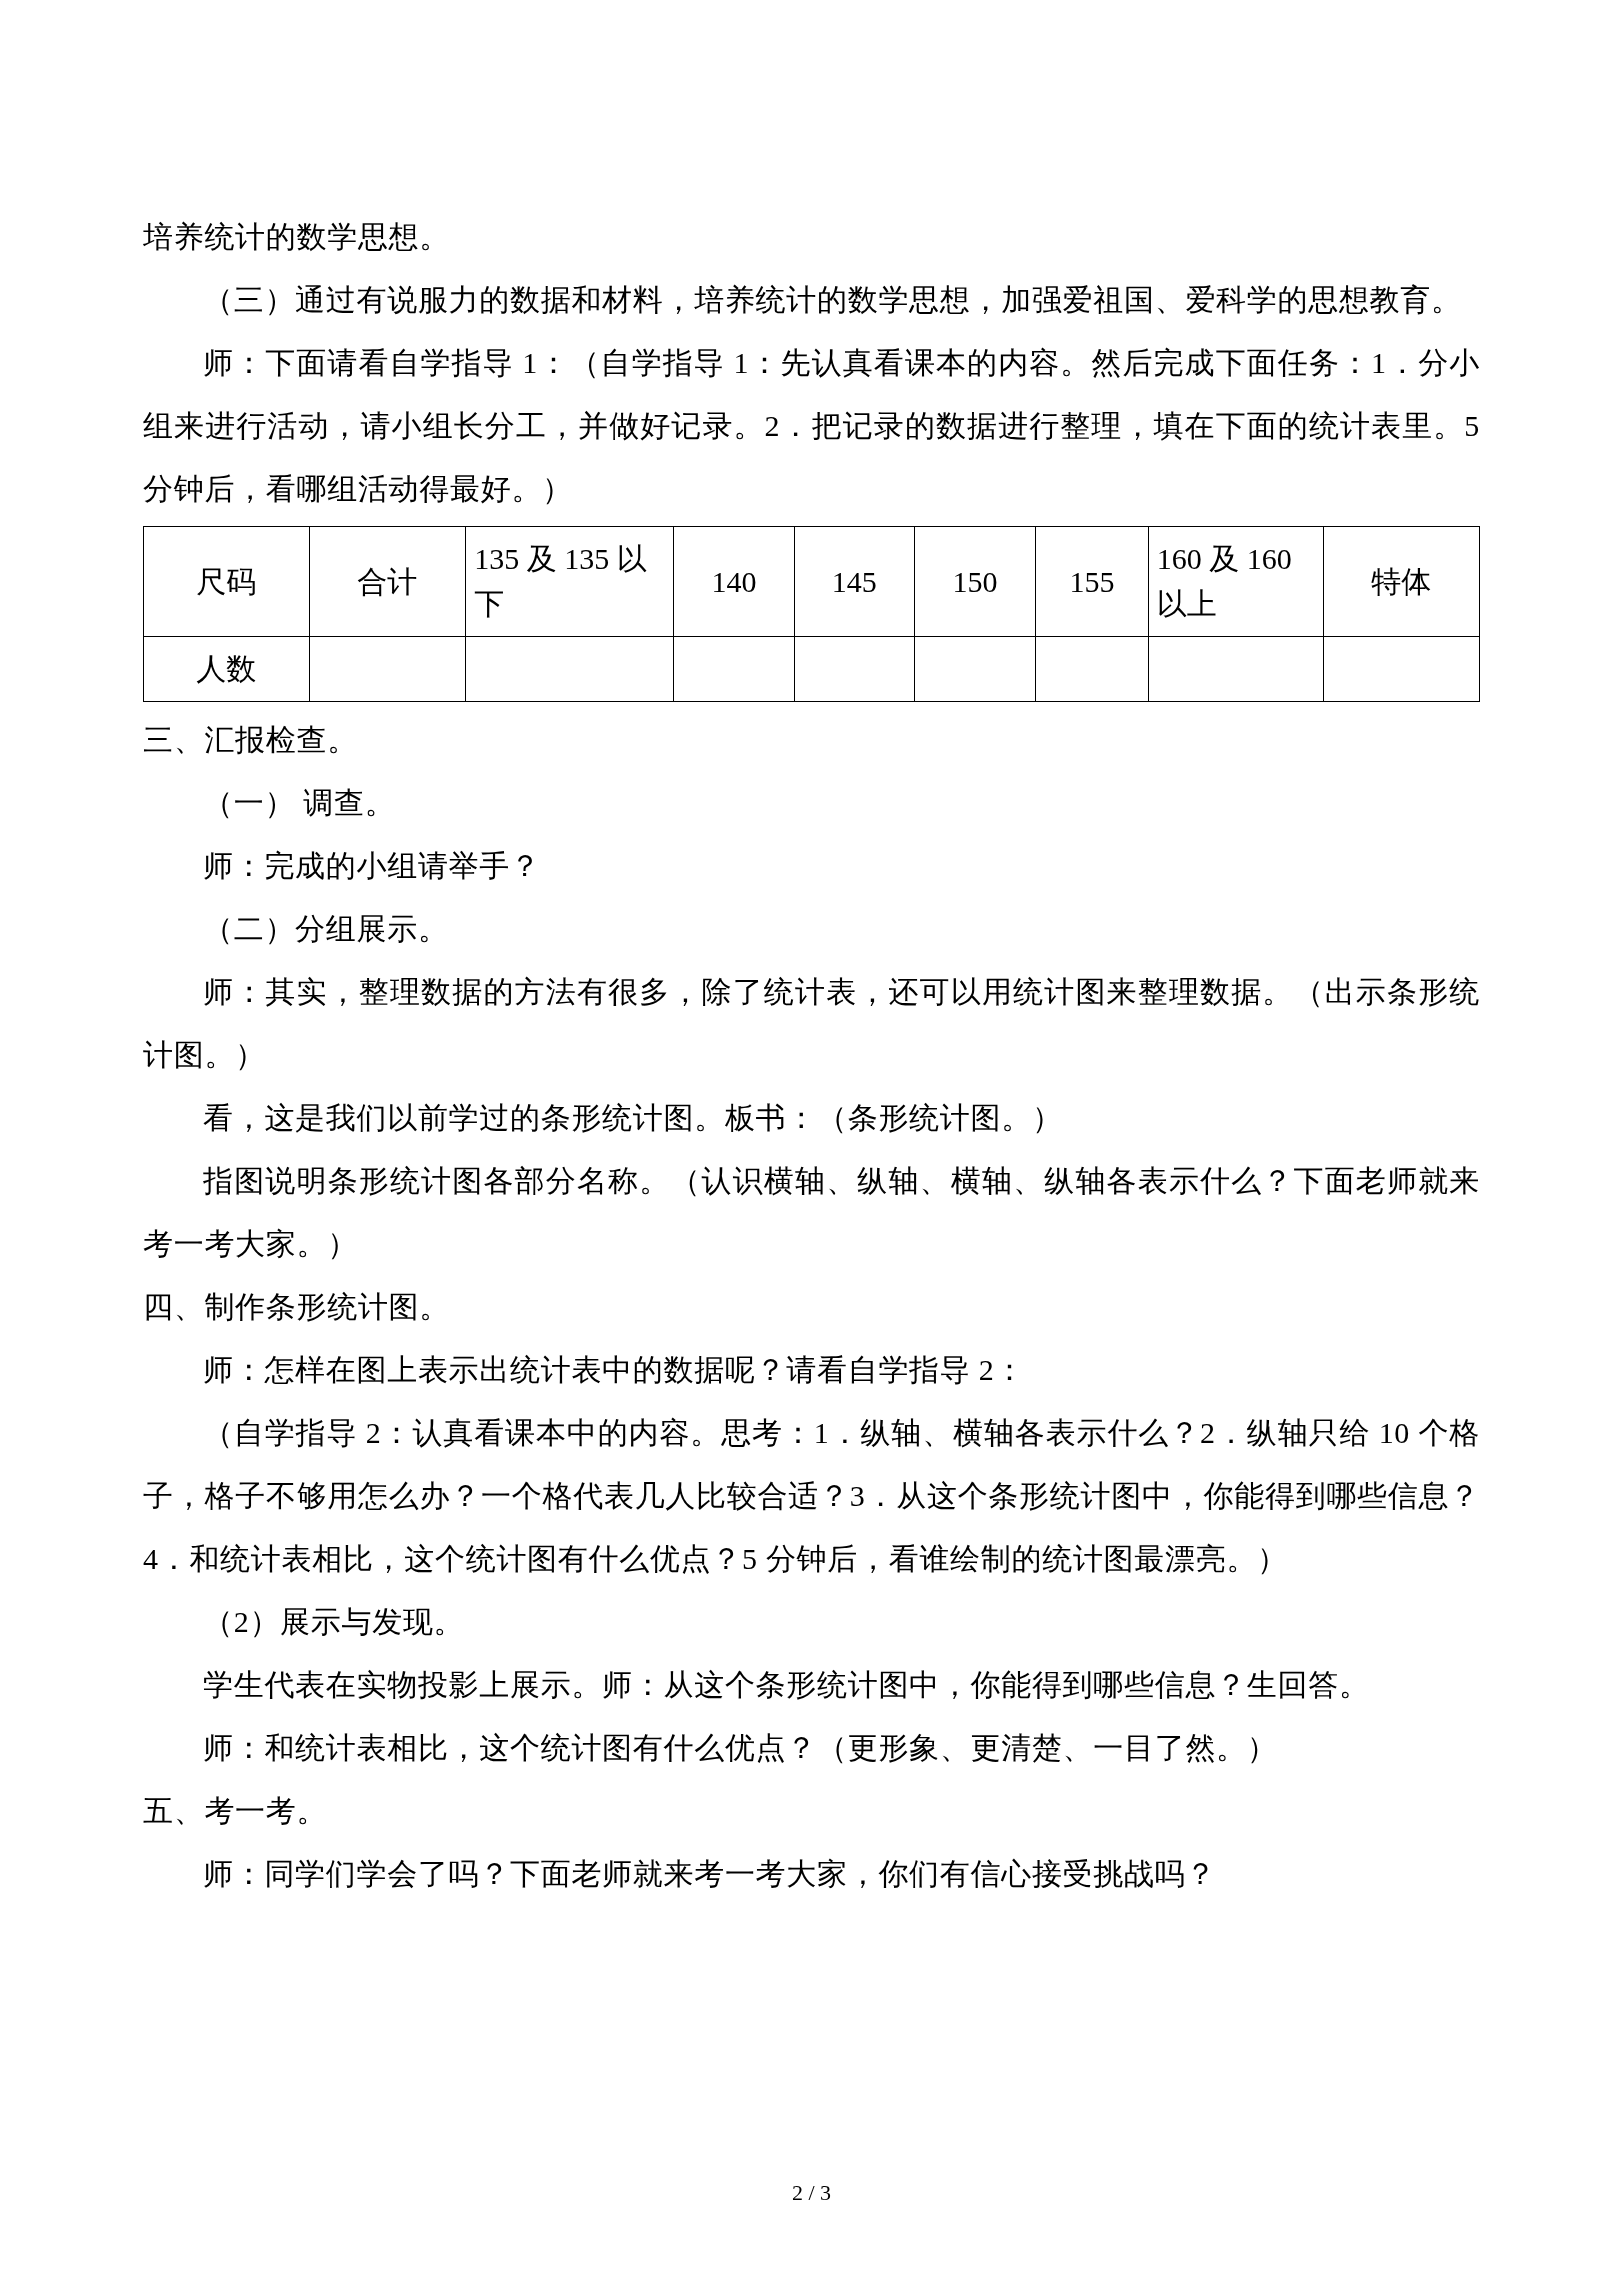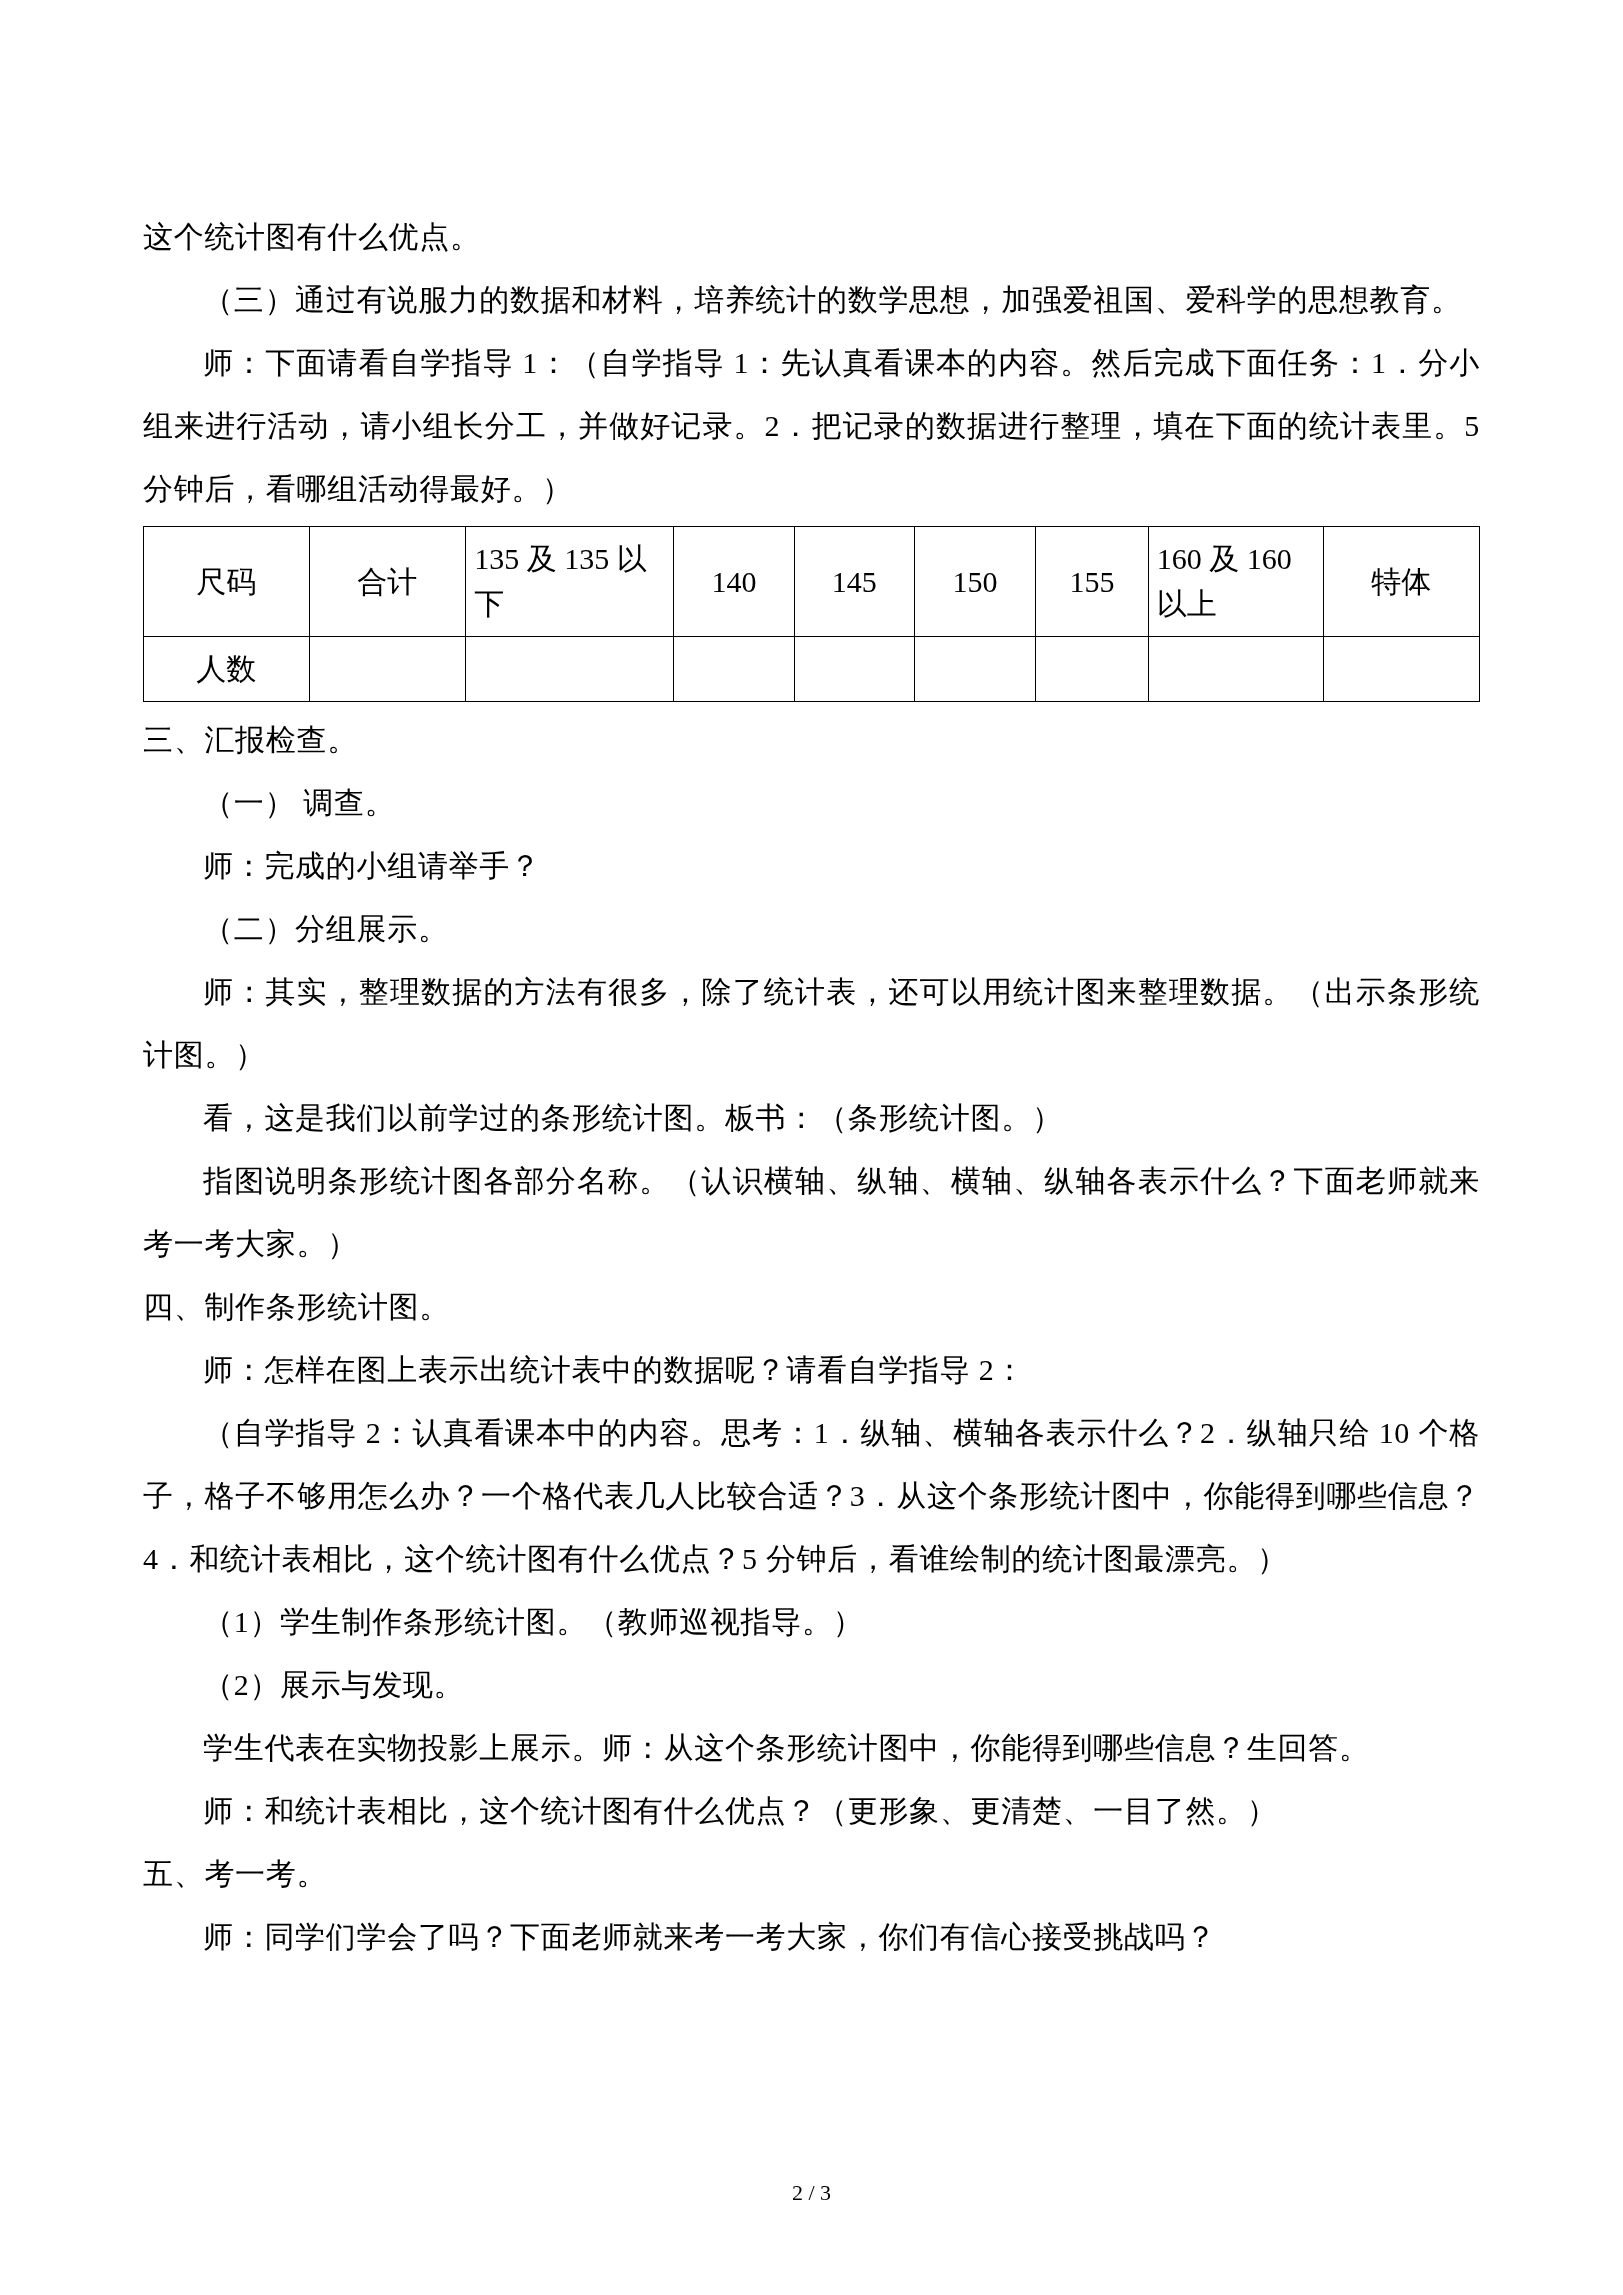--- a/index.html
+++ b/index.html
@@ -69,21 +69,21 @@
     font-family: "Liberation Serif", serif;
     margin-top: 24px;
   }
 </style>
 </head>
 <body>
 
 <div class="page">
   <div class="doc">
 
-    <p>这个统计图有什么优点。</p>
+    <p>培养统计的数学思想。</p>
     <p class="indent">（三）通过有说服力的数据和材料，培养统计的数学思想，加强爱祖国、爱科学的思想教育。</p>
     <p class="indent">师：下面请看自学指导 1：（自学指导 1：先认真看课本的内容。然后完成下面任务：1．分小组来进行活动，请小组长分工，并做好记录。2．把记录的数据进行整理，填在下面的统计表里。5 分钟后，看哪组活动得最好。）</p>
 
     <table class="stat-table">
       <colgroup>
         <col class="c0">
           <col class="c1">
           <col class="c2">
           <col class="c3">
           <col class="c4">
@@ -121,21 +121,20 @@
     <p>三、汇报检查。</p>
     <p class="indent">（一） 调查。</p>
     <p class="indent">师：完成的小组请举手？</p>
     <p class="indent">（二）分组展示。</p>
     <p class="indent">师：其实，整理数据的方法有很多，除了统计表，还可以用统计图来整理数据。（出示条形统计图。）</p>
     <p class="indent">看，这是我们以前学过的条形统计图。板书：（条形统计图。）</p>
     <p class="indent">指图说明条形统计图各部分名称。（认识横轴、纵轴、横轴、纵轴各表示什么？下面老师就来考一考大家。）</p>
     <p>四、制作条形统计图。</p>
     <p class="indent">师：怎样在图上表示出统计表中的数据呢？请看自学指导 2：</p>
     <p class="indent">（自学指导 2：认真看课本中的内容。思考：1．纵轴、横轴各表示什么？2．纵轴只给 10 个格子，格子不够用怎么办？一个格代表几人比较合适？3．从这个条形统计图中，你能得到哪些信息？4．和统计表相比，这个统计图有什么优点？5 分钟后，看谁绘制的统计图最漂亮。）</p>
-    <p class="indent">（1）学生制作条形统计图。（教师巡视指导。）</p>
     <p class="indent">（2）展示与发现。</p>
     <p class="indent">学生代表在实物投影上展示。师：从这个条形统计图中，你能得到哪些信息？生回答。</p>
     <p class="indent">师：和统计表相比，这个统计图有什么优点？（更形象、更清楚、一目了然。）</p>
     <p>五、考一考。</p>
     <p class="indent">师：同学们学会了吗？下面老师就来考一考大家，你们有信心接受挑战吗？</p>
 
   </div>
 
   <div class="footer">2 / 3</div>
 </div>

